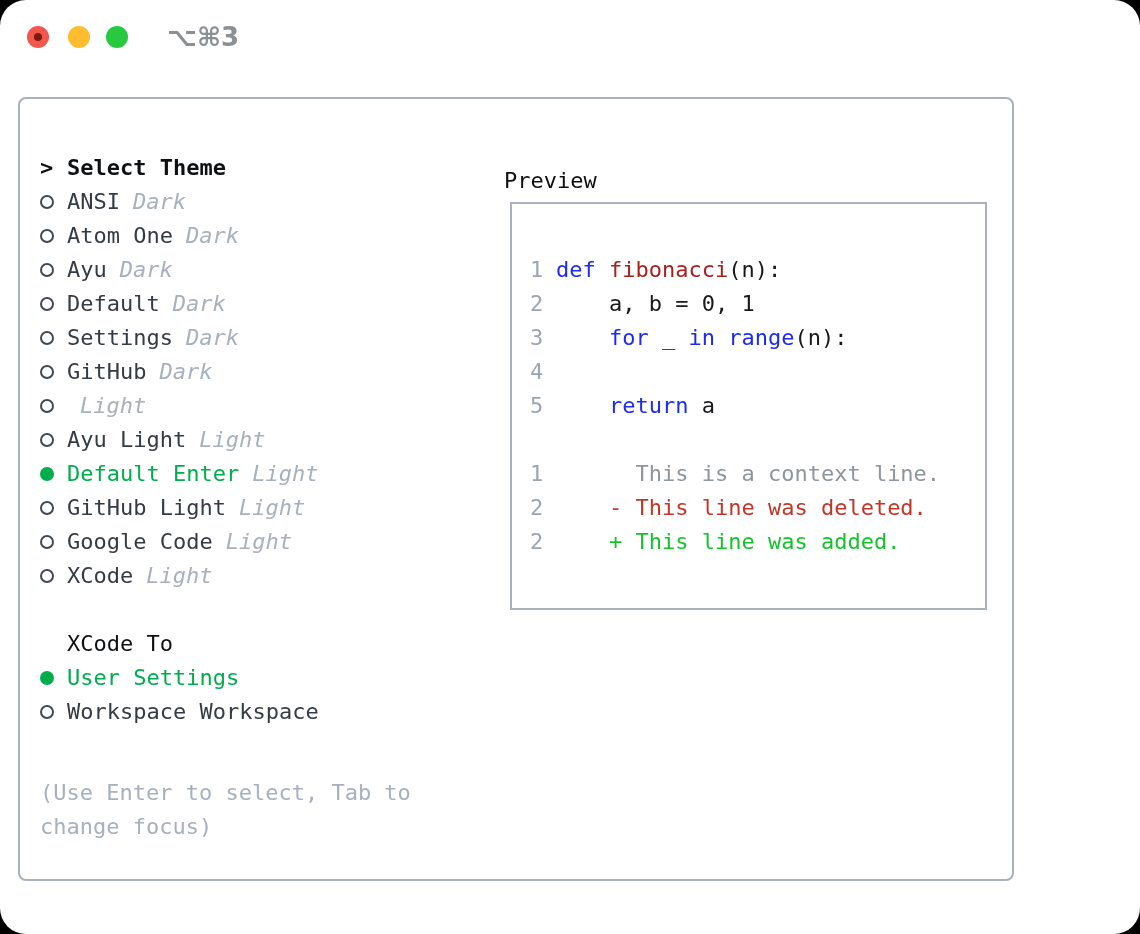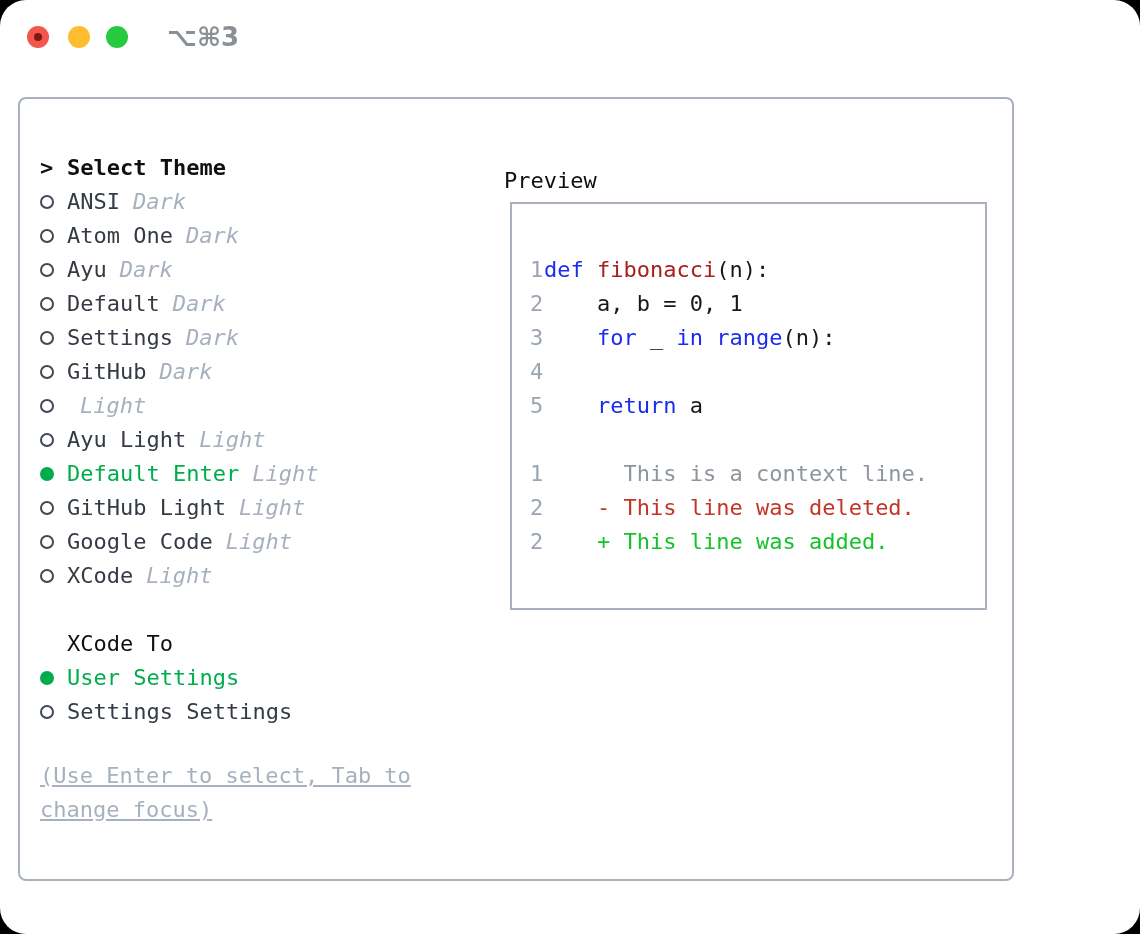--- a/index.html
+++ b/index.html
@@ -34,31 +34,31 @@
   .icon-col { width:27px; flex:none; display:flex; align-items:center; }
   .bullet { width:14px; height:14px; border-radius:50%;
             border:2px solid #414954; background:transparent; }
   .row.selected .bullet { background:var(--c-green,#00ad4c); border-color:var(--c-green,#00ad4c); }
   .row.selected .name { color:var(--c-green,#00ad4c); }
   .prompt { color:var(--c-header,#0e1012); font-weight:bold; }
   .hdr { color:var(--c-header,#0e1012); font-weight:bold; }
   .hdr2 { color:var(--c-header,#0e1012); }
   .tag { color:var(--c-tag_gray,#a7b0bd); margin-left:13px;font-style:italic; }
   .spacer { height:34px; }
-  .hint { margin-top:30px; width:424px; color:var(--c-tag_gray,#a7b0bd);text-decoration:underline; }
+  .hint { margin-top:47px; width:424px; color:var(--c-tag_gray,#a7b0bd); }
   
   .preview-title { position:absolute; left:484px; top:52px; height:34px;
                    line-height:34px; font-size:22px; font-weight:normal;
                    color:var(--c-header,#0e1012);margin-top:13px; }
   .preview-box { position:absolute; left:490px; top:103px; width:477px; height:408px;
                  border:2px solid var(--c-border,#a9b1bd); background:#fff;
                  padding:49px 0 0 18px; overflow:hidden; }
   .pline { display:flex; height:34px; line-height:34px; font-size:22px; white-space:pre; }
   .lnum { width:14px; flex:none; color:var(--c-line_number,#9aa4b2); }
-  .pcode { white-space:pre; color:#16181b; }
+  .pcode { white-space:pre; color:#16181b;margin-left:12px; }
   .seg-plain    { color:#16181b; }
   .seg-keyword  { color:var(--c-keyword,#1c2bee); }
   .seg-function { color:var(--c-function,#a6201c); }
   .seg-context  { color:var(--c-context,#8d959d);text-align:right; }
   .seg-deleted  { color:var(--c-deleted,#c23527); }
   .seg-added    { color:var(--c-added,#15c22b); }
 </style>
 </head>
 <body>
 
@@ -178,21 +178,21 @@
           <div class="row selected">
             <span class="icon-col">
               <span class="bullet"></span>
             </span>
             <span class="name">User Settings</span>
           </div>
           <div class="row">
             <span class="icon-col">
               <span class="bullet"></span>
             </span>
-            <span class="name">Settings Settings</span>
+            <span class="name">Workspace Workspace</span>
           </div>
         </div>
 
       <div class="hint">(Use Enter to select, Tab to change focus)</div>
     </div>
 
     <div class="preview-title">Preview</div>
 
     <div class="preview-box" id="preview-box">
         <div class="pline"><span class="lnum">1</span><span class="pcode"><span class="seg-keyword">def</span><span class="seg-plain"> </span><span class="seg-function">fibonacci</span><span class="seg-plain">(n):</span></span></div>

